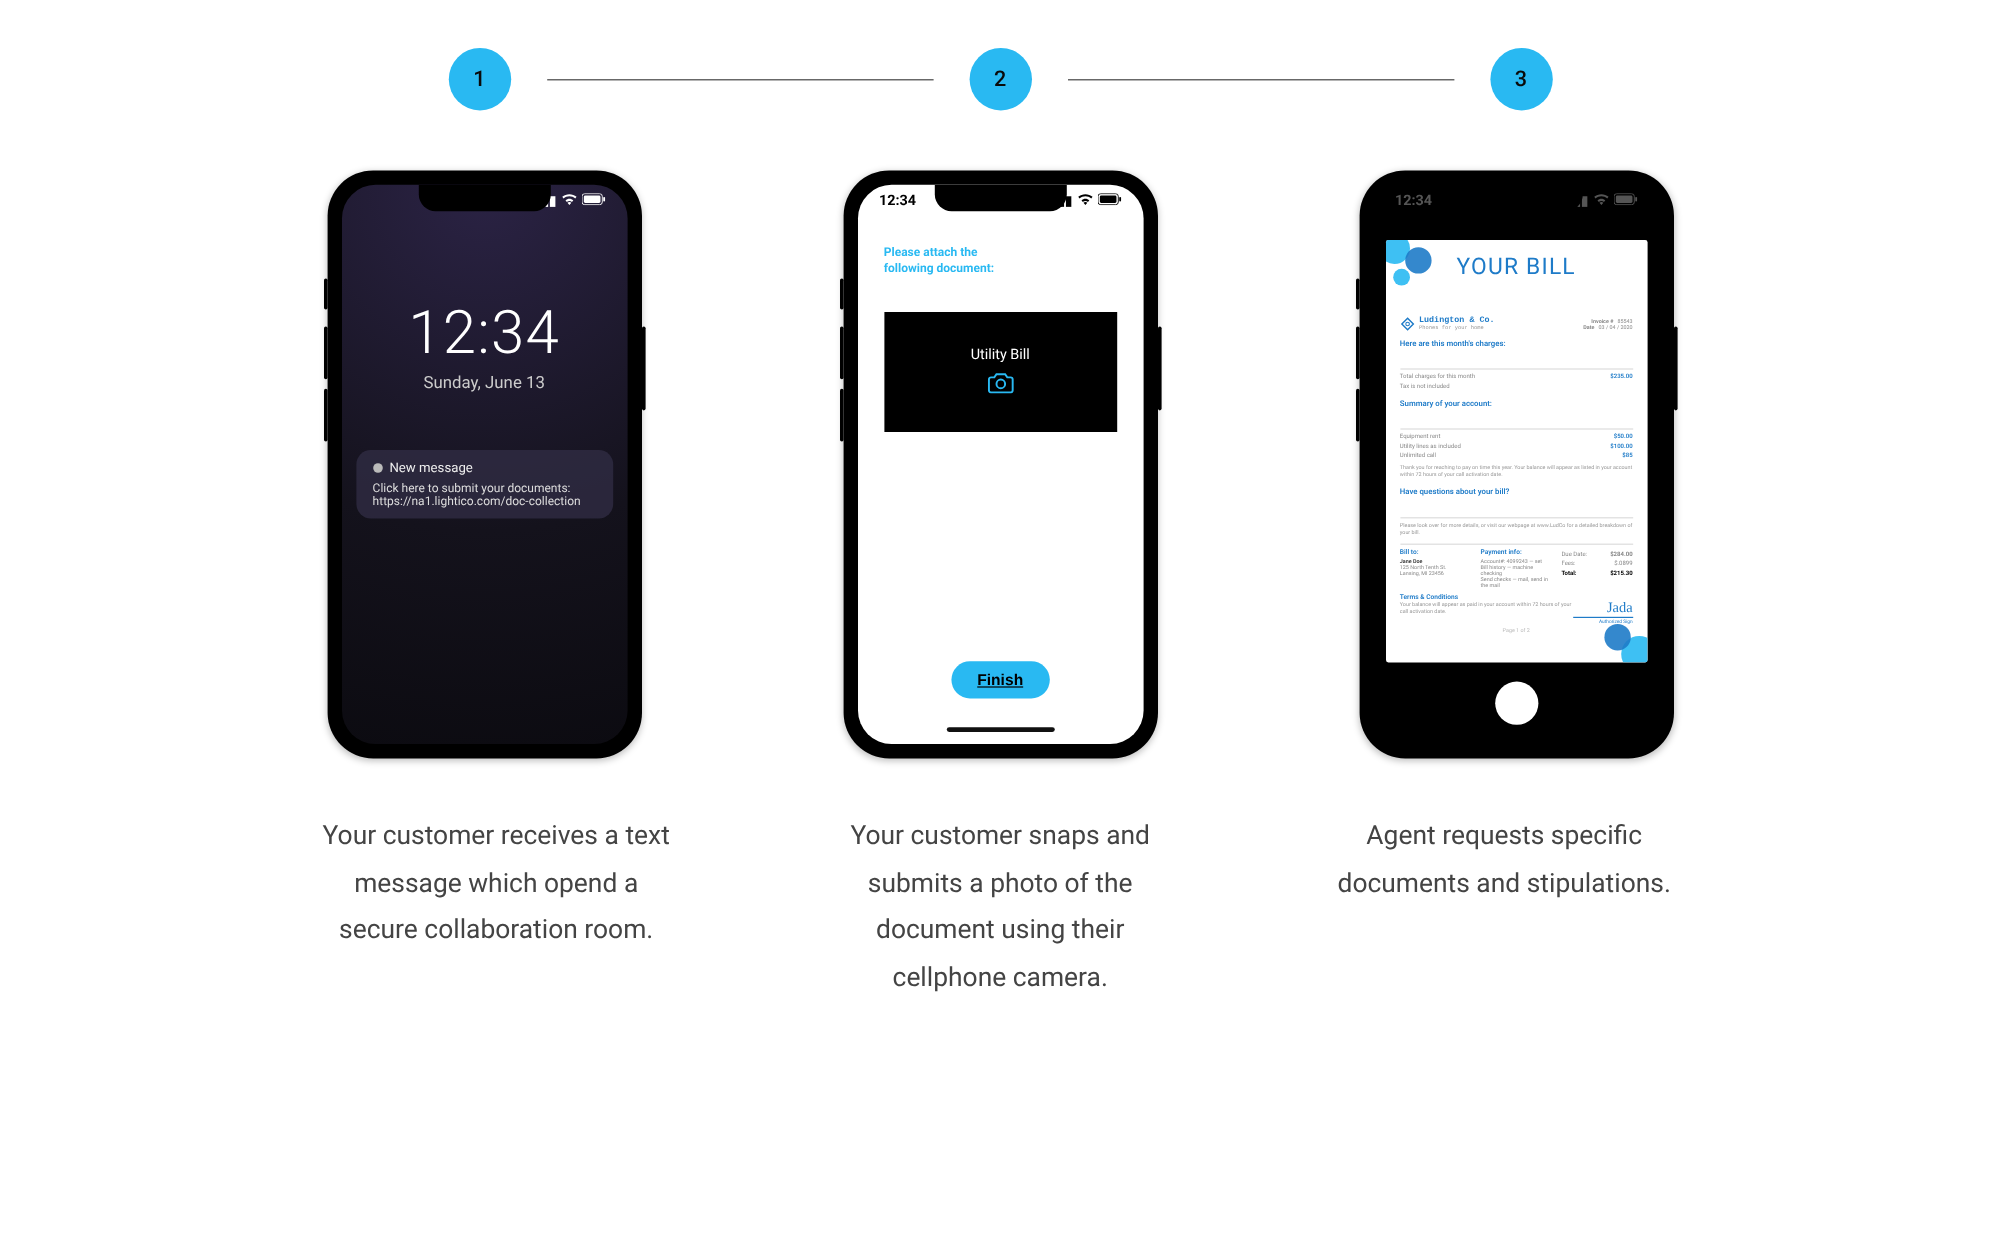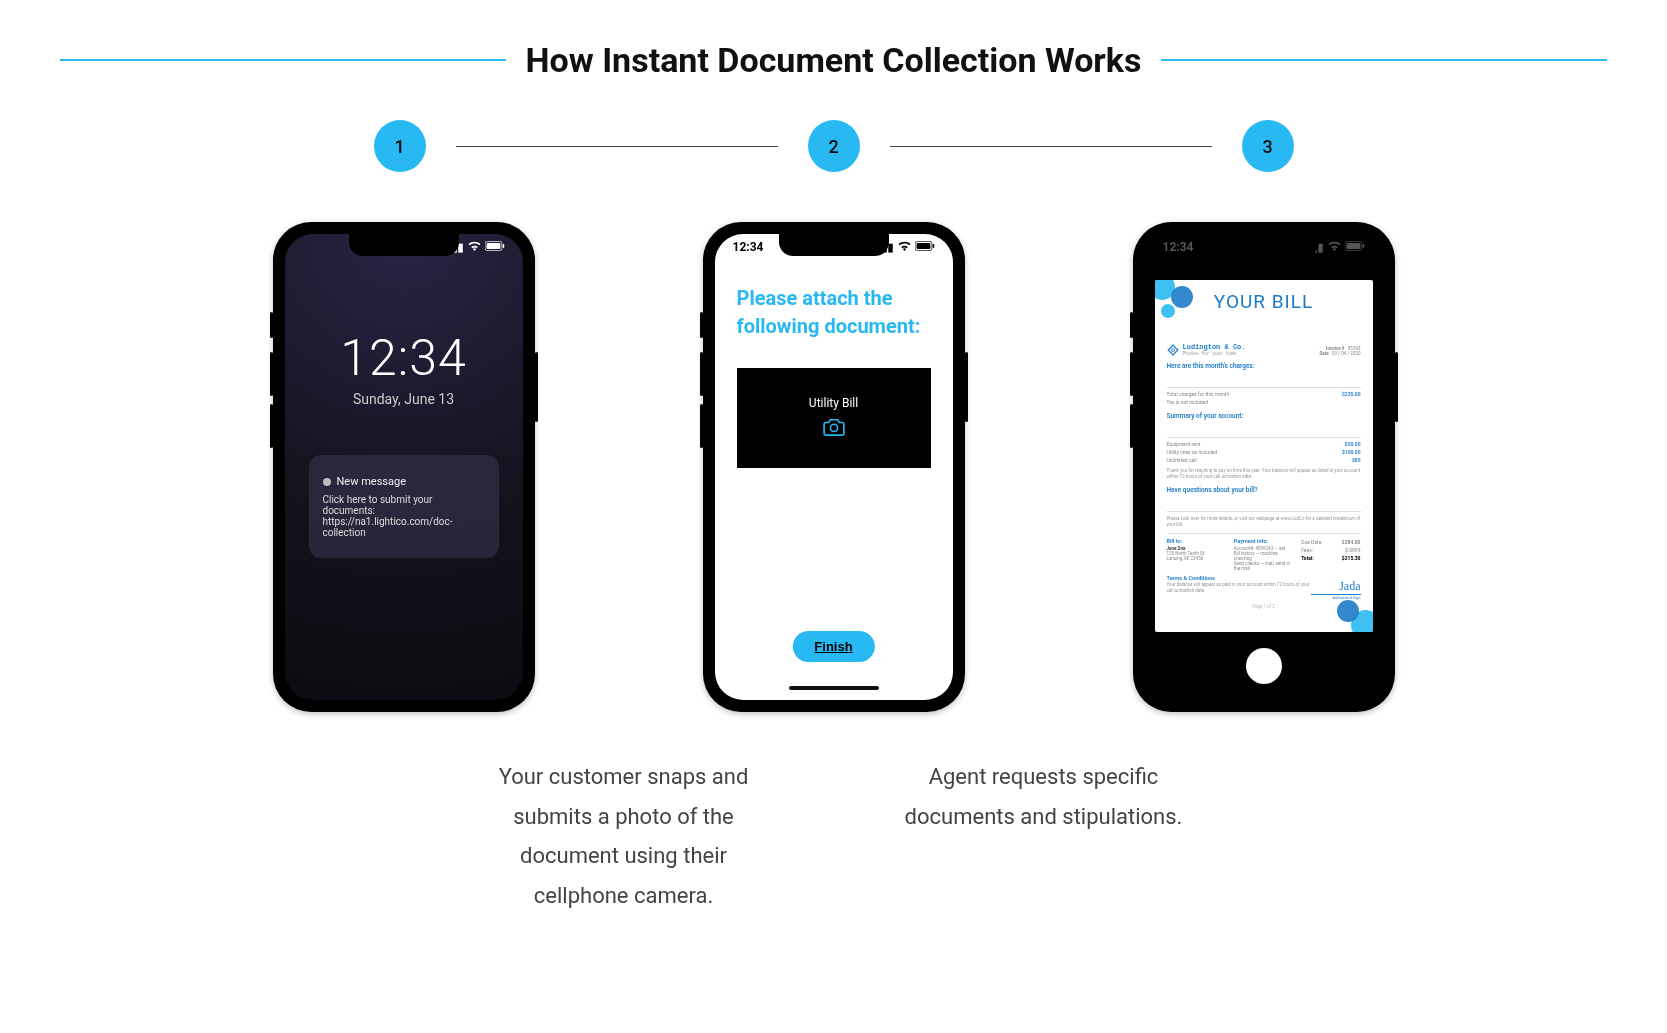--- a/index.html
+++ b/index.html
@@ -93,35 +93,35 @@
     background: radial-gradient(circle at top, #2b2345 0%, #14121c 60%, #0c0b11 100%);
     color: #fff; height: 100%;
   }
   .screen-dark .status-bar { color: #fff; }
   .lock-time-block {
     text-align: center; padding-top: 95px;
   }
   .lock-time { font-size: 50px; font-weight: 300; letter-spacing: 1px; }
   .lock-date { font-size: 14px; color: #ccc; margin-top: 4px; }
   .notif-card {
-    margin: 48px 24px 0;
+    margin: 48px 12px 0;
     background: rgba(50, 46, 70, .75);
     border-radius: 12px;
-    padding: 20px 14px;
+    padding: 8px 14px;
     font-size: 10px;
     color: #ddd;
   }
   .notif-title { display:flex; align-items:center; gap:6px; font-size: 11px; margin-bottom: 6px; color:#eee;}
   .notif-dot { width:8px;height:8px;background:#bbb;border-radius:50%;}
 
   .screen-white { background: #fff; color: #000; height: 100%; }
   .screen-white .status-bar { color: #000; }
   .doc-prompt {
     padding: 50px 22px 0;
-    color: #29B9F2; font-weight: 700; font-size: 20px;
+    color: #29B9F2; font-weight: 700; font-size: 10px;
     line-height: 1.4;
   }
   .doc-upload-box {
     margin: 28px 22px;
     background: #000; color: #fff;
     height: 100px;
     display:flex; flex-direction:column; align-items:center; justify-content:center;
     gap: 8px; font-size: 12px;
   }
   .camera-icon { font-size: 16px; color:#29B9F2;}
@@ -176,25 +176,20 @@
   .caption {
     font-size: 22px; color:#444; text-align:center;
     line-height: 1.8; max-width: 300px;
   }
 </style>
 </head>
 <body>
 
 <div class="wrapper">
 
-  <div class="title-row">
-    <div class="title-line"></div>
-    <div class="title-text">How Instant Document Collection Works</div>
-    <div class="title-line"></div>
-  </div>
 
   <div class="steps-numbers">
     <div class="step-badge">1</div>
     <div class="step-connector"></div>
     <div class="step-badge">2</div>
     <div class="step-connector"></div>
     <div class="step-badge">3</div>
   </div>
 
   <div class="phones-row">
@@ -416,17 +411,18 @@
           </div>
 
           <div class="shutter"></div>
         </div>
       </div>
     </div>
 
   </div>
 
   <div class="phones-row" style="gap:120px; margin-bottom:0;">
+    <div class="caption">Your customer receives a text message which opend a secure collaboration room.</div>
     <div class="caption">Your customer snaps and submits a photo of the document using their cellphone camera.</div>
     <div class="caption">Agent requests specific documents and stipulations.</div>
   </div>
 
 </div>
 
 </body></html>

